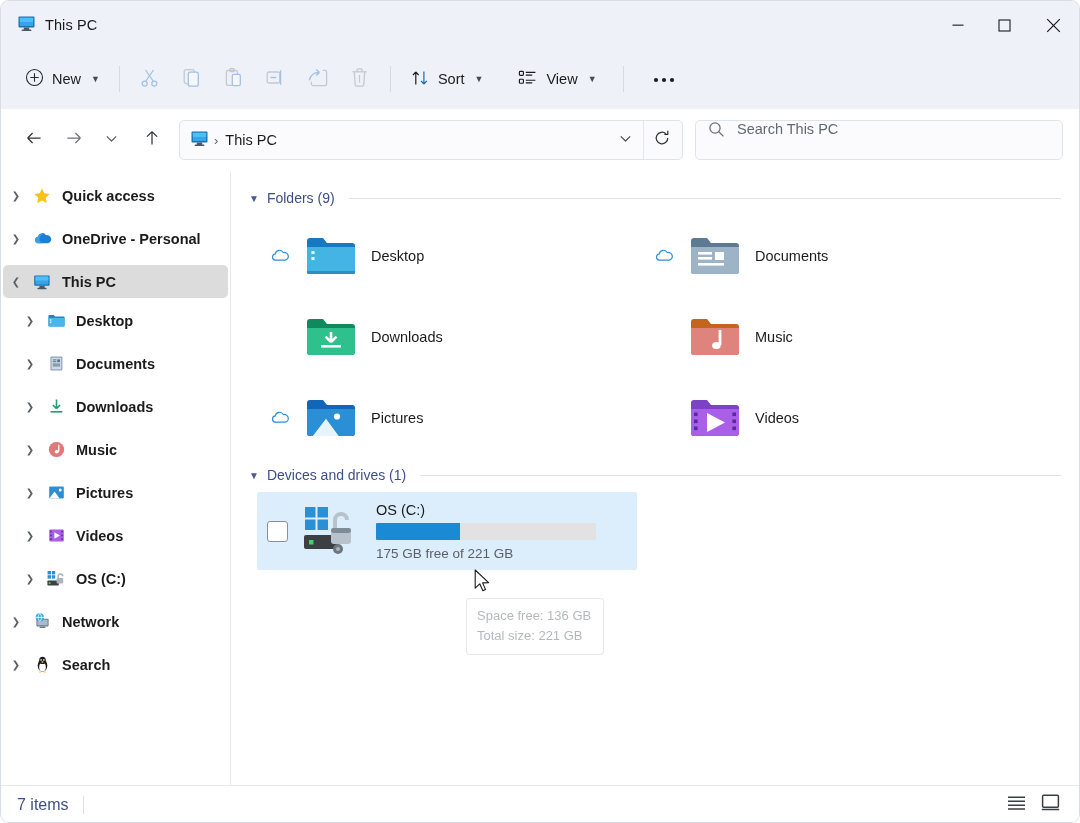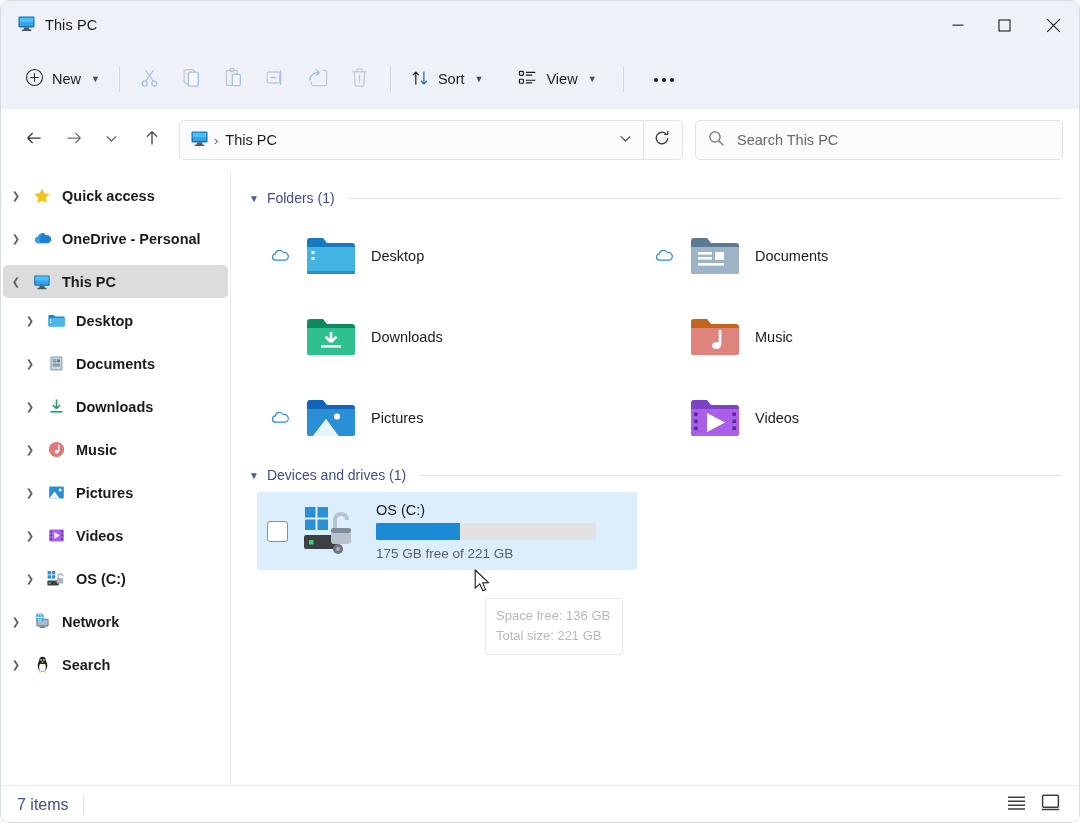--- a/index.html
+++ b/index.html
@@ -98,21 +98,21 @@
     width: 36px; height: 38px; display: flex;
     align-items: center; justify-content: center; color: #30343a;
   }
   .vdiv { width: 1px; height: 38px; background: #e2e6ed; }
   .searchbox {
     flex: 1; height: 40px;
     margin-left: 12px;
     background: #fbfbfd;
     border: 1px solid #dfe3ea;
     border-radius: 5px;
-    display: flex; align-items: center;
+    display: flex; 
     padding: 0 12px;
     gap: 12px;
   }
   .search-ph { font-size: 14.5px; color: #64696f; }
 
   
   .body { display: flex; height: 614px; }
   .sidebar {
     width: 230px;
     background: #ffffff;
@@ -189,21 +189,21 @@
     background: #e2e2e2;
     border-radius: 1px;
     overflow: hidden;
   }
   .bar-fill { height: 100%; background: #1b8ad4; }
   .drive-sub { font-size: 13.5px; color: #5b5f65; margin-top: 6px; }
 
   
   .tooltip {
     position: absolute;
-    left: 484px; top: 597px;
+    left: 465px; top: 597px;
     width: 138px;
     background: rgba(255,255,255,0.58);
     border: 1px solid rgba(210,214,220,0.55);
     border-radius: 4px;
     padding: 7px 10px 8px 10px;
     font-size: 13px;
     color: rgba(92,97,104,0.45);
     line-height: 1.55;
   }
 
@@ -613,21 +613,21 @@
         </span>
         <span class="nav-lbl">Search</span>
       </div>
 
     </div>
 
     <div class="content">
 
       <div class="grouphdr">
         <span class="gchev">▼</span>
-        <span class="gtitle">Folders (1)</span>
+        <span class="gtitle">Folders (9)</span>
         <span class="grule"></span>
       </div>
 
       <div class="fgrid">
 
         <div class="fcell">
           <span class="cloudslot">
             <svg width="20" height="20" viewBox="0 0 20 20">
                 <path d="M5 14.2 a3.2 3.2 0 0 1 0.3 -6.3 a4.3 4.3 0 0 1 8 -1.4 a3.5 3.5 0 0 1 2 7.7 Z" fill="none" stroke="#2b8fd6" stroke-width="1.2"></path>
               </svg>

